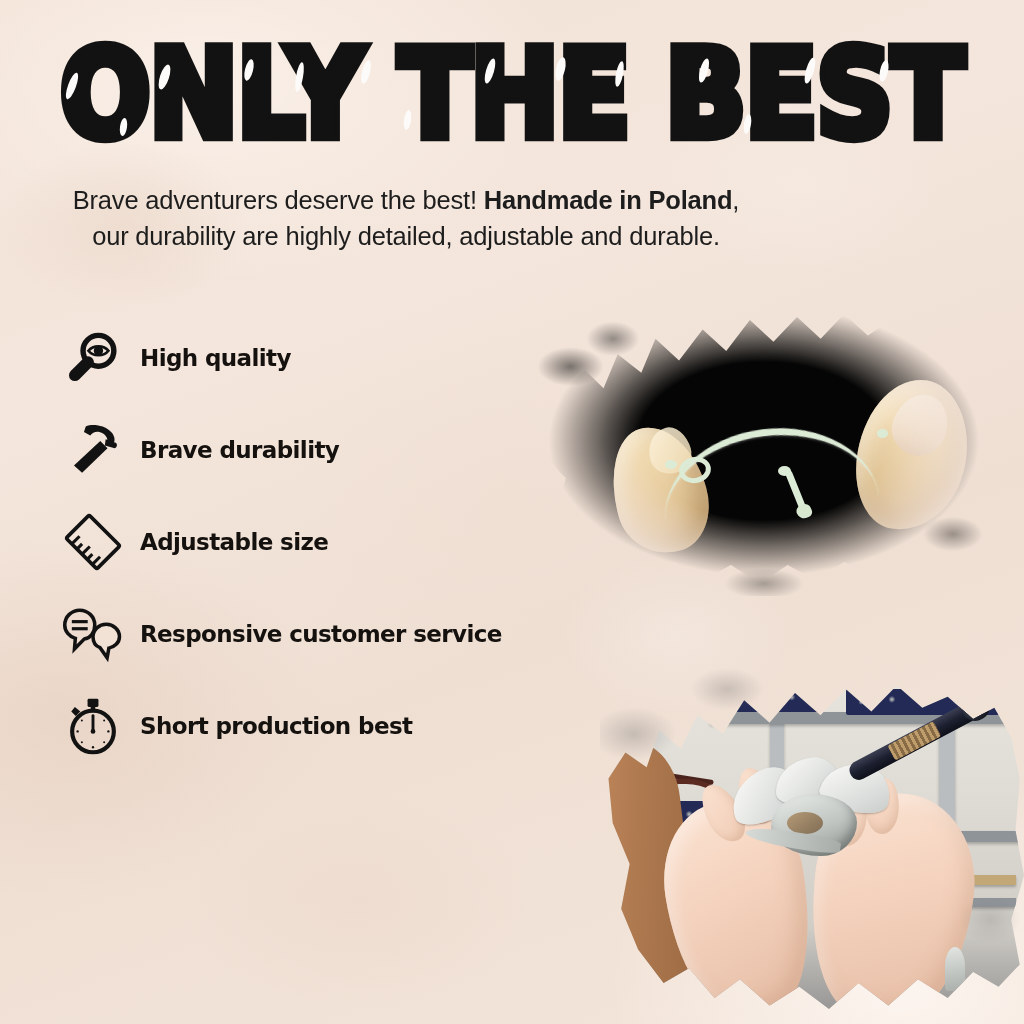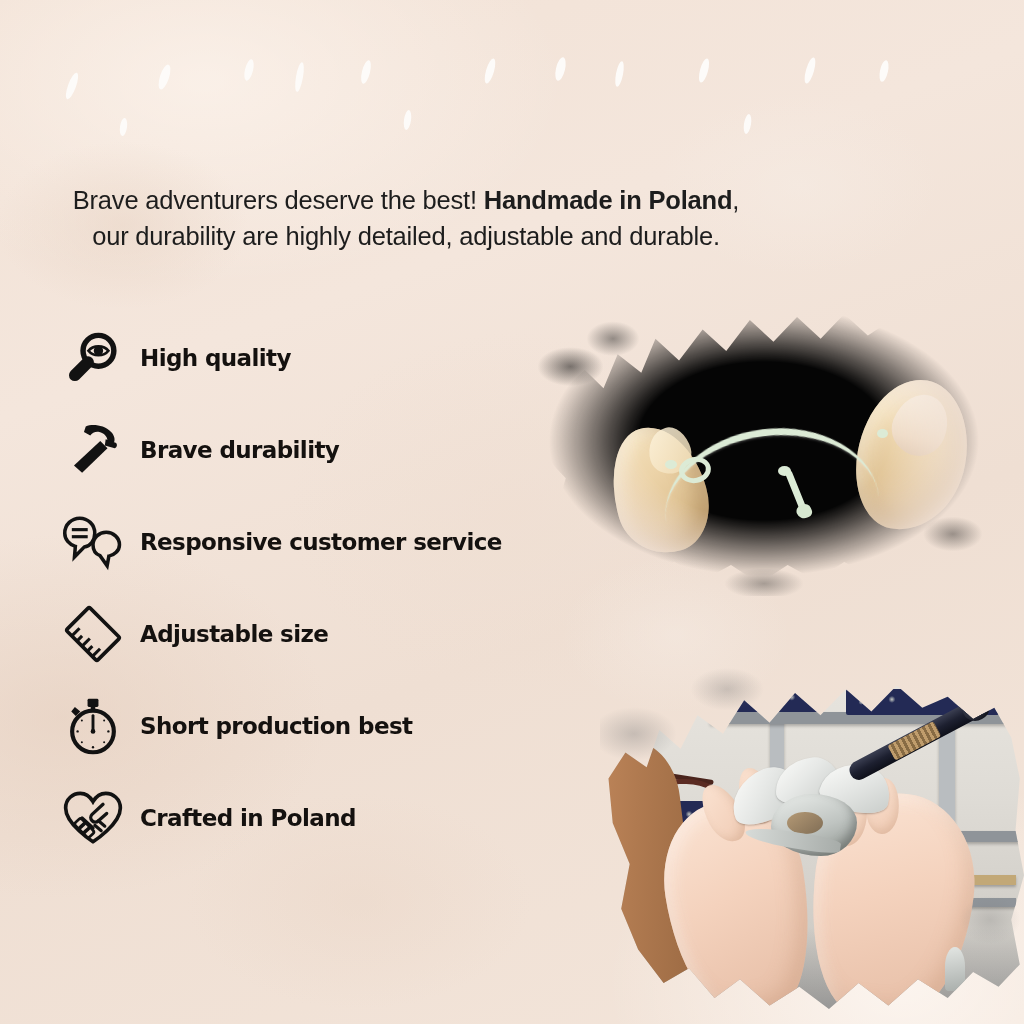--- a/index.html
+++ b/index.html
@@ -456,20 +456,23 @@
       radial-gradient(ellipse 14% 10% at 8% 22%, rgba(120,120,120,0.35), rgba(120,120,120,0) 72%),
       radial-gradient(ellipse 12% 8% at 30% 10%, rgba(110,110,110,0.3), rgba(110,110,110,0) 72%),
       radial-gradient(ellipse 10% 9% at 92% 72%, rgba(120,120,120,0.25), rgba(120,120,120,0) 72%);
   }
 </style>
 </head>
 <body>
 
 <div id="canvas">
 
+  <div class="title-wrap">
+    <div class="title">ONLY THE BEST</div>
+  </div>
 
   <div class="gloss" style="left:160px;top:64px;width:9px;height:26px;transform:rotate(18deg);"></div>
   <div class="gloss" style="left:245px;top:59px;width:8px;height:22px;transform:rotate(14deg);"></div>
   <div class="gloss" style="left:296px;top:62px;width:7px;height:30px;transform:rotate(10deg);"></div>
   <div class="gloss" style="left:362px;top:60px;width:8px;height:24px;transform:rotate(14deg);"></div>
   <div class="gloss" style="left:404px;top:110px;width:7px;height:20px;transform:rotate(8deg);"></div>
   <div class="gloss" style="left:486px;top:58px;width:8px;height:26px;transform:rotate(16deg);"></div>
   <div class="gloss" style="left:556px;top:57px;width:9px;height:24px;transform:rotate(13deg);"></div>
   <div class="gloss" style="left:616px;top:61px;width:7px;height:26px;transform:rotate(11deg);"></div>
   <div class="gloss" style="left:700px;top:58px;width:8px;height:25px;transform:rotate(15deg);"></div>
@@ -506,44 +509,44 @@
           <path d="M24 6 C31 3, 44 4, 52 12 C55 15, 57 20, 55 24 L48 22 C48 17, 44 13, 39 12 C35 11, 31 13, 29 16 L22 12 Z" fill="#121212"></path>
           <path d="M46 20 L57 24 C59 25, 59 29, 56 30 L45 27 Z" fill="#121212"></path>
           <path d="M40 22 L48 30 L20 57 L11 49 Z" fill="#121212"></path>
         </svg>
       </div>
       <div class="lbl">Brave durability</div>
     </div>
 
     <div class="feature">
       <div class="ic">
-        <svg width="60" height="58" viewBox="0 0 68 64" aria-hidden="true">
-          <path d="M36 22 C36 12, 28 5, 19 5 C10 5, 2 12, 2 22 C2 29, 7 35, 14 37 L13 49 L24 37.8 C31 37, 36 30, 36 22 Z" fill="none" stroke="#121212" stroke-width="4"></path>
-          <line x1="10" y1="18" x2="28" y2="18" stroke="#121212" stroke-width="3.6"></line>
-          <line x1="10" y1="26" x2="28" y2="26" stroke="#121212" stroke-width="3.6"></line>
-          <path d="M34 35 C34 27, 41 21, 49 21 C57 21, 64 27, 64 35 C64 42, 58 47, 52 48 L50 59 L42 47.5 C37 45.5, 34 41, 34 35 Z" fill="#f2e2d6" stroke="#121212" stroke-width="4"></path>
-        </svg>
-      </div>
-      <div class="lbl">Responsive customer service</div>
-    </div>
-
-    <div class="feature">
-      <div class="ic">
         <svg width="58" height="58" viewBox="0 0 64 64" aria-hidden="true">
           <g transform="rotate(-45 32 32)">
             <rect x="14" y="8" width="36" height="48" rx="2" fill="none" stroke="#121212" stroke-width="4"></rect>
             <line x1="14" y1="17" x2="26" y2="17" stroke="#121212" stroke-width="3.4"></line>
             <line x1="14" y1="25" x2="22" y2="25" stroke="#121212" stroke-width="3.4"></line>
             <line x1="14" y1="33" x2="26" y2="33" stroke="#121212" stroke-width="3.4"></line>
             <line x1="14" y1="41" x2="22" y2="41" stroke="#121212" stroke-width="3.4"></line>
             <line x1="14" y1="49" x2="26" y2="49" stroke="#121212" stroke-width="3.4"></line>
           </g>
         </svg>
       </div>
       <div class="lbl">Adjustable size</div>
+    </div>
+
+    <div class="feature">
+      <div class="ic">
+        <svg width="60" height="58" viewBox="0 0 68 64" aria-hidden="true">
+          <path d="M36 22 C36 12, 28 5, 19 5 C10 5, 2 12, 2 22 C2 29, 7 35, 14 37 L13 49 L24 37.8 C31 37, 36 30, 36 22 Z" fill="none" stroke="#121212" stroke-width="4"></path>
+          <line x1="10" y1="18" x2="28" y2="18" stroke="#121212" stroke-width="3.6"></line>
+          <line x1="10" y1="26" x2="28" y2="26" stroke="#121212" stroke-width="3.6"></line>
+          <path d="M34 35 C34 27, 41 21, 49 21 C57 21, 64 27, 64 35 C64 42, 58 47, 52 48 L50 59 L42 47.5 C37 45.5, 34 41, 34 35 Z" fill="#f2e2d6" stroke="#121212" stroke-width="4"></path>
+        </svg>
+      </div>
+      <div class="lbl">Responsive customer service</div>
     </div>
 
     <div class="feature">
       <div class="ic">
         <svg width="58" height="58" viewBox="0 0 64 64" aria-hidden="true">
           <rect x="26" y="2" width="12" height="9" rx="1.6" fill="#121212"></rect>
           <rect x="29.5" y="9" width="5" height="6" fill="#121212"></rect>
           <path d="M12 11 L18 16 L13 21 L8 16 Z" fill="#121212"></path>
           <circle cx="32" cy="38" r="23" fill="none" stroke="#121212" stroke-width="4.6"></circle>
           <line x1="32" y1="38" x2="32" y2="21" stroke="#121212" stroke-width="3.2" stroke-linecap="round"></line>
@@ -554,35 +557,20 @@
           <circle cx="15" cy="38" r="1.3" fill="#121212"></circle>
           <circle cx="44.3" cy="26" r="1.1" fill="#121212"></circle>
           <circle cx="44.3" cy="50" r="1.1" fill="#121212"></circle>
           <circle cx="19.7" cy="26" r="1.1" fill="#121212"></circle>
           <circle cx="19.7" cy="50" r="1.1" fill="#121212"></circle>
         </svg>
       </div>
       <div class="lbl">Short production best</div>
     </div>
 
-    <div class="feature">
-      <div class="ic">
-        <svg width="62" height="58" viewBox="0 0 68 62" aria-hidden="true">
-          <path d="M34 57 C34 57, 4 38, 4 20 C4 10, 12 4, 20 4 C26 4, 31 8, 34 13 C37 8, 42 4, 48 4 C56 4, 64 10, 64 20 C64 38, 34 57, 34 57 Z" fill="none" stroke="#121212" stroke-width="4"></path>
-          <path d="M45 16 L33 27 C31 29, 31 32, 33 34 C35 36, 38 36, 40 34 L49 26" fill="none" stroke="#121212" stroke-width="3.6" stroke-linecap="round" stroke-linejoin="round"></path>
-          <path d="M22 31 L34 42" fill="none" stroke="#121212" stroke-width="3.6" stroke-linecap="round"></path>
-          <rect x="14.5" y="33" width="10" height="8" rx="2.6" transform="rotate(-42 19.5 37)" fill="none" stroke="#121212" stroke-width="3"></rect>
-          <rect x="19.5" y="38" width="10" height="8" rx="2.6" transform="rotate(-42 24.5 42)" fill="none" stroke="#121212" stroke-width="3"></rect>
-          <rect x="24.5" y="43" width="10" height="8" rx="2.6" transform="rotate(-42 29.5 47)" fill="none" stroke="#121212" stroke-width="3"></rect>
-          <path d="M40 34 L47 40" fill="none" stroke="#121212" stroke-width="3.4" stroke-linecap="round"></path>
-          <path d="M36 39 L43 45" fill="none" stroke="#121212" stroke-width="3.4" stroke-linecap="round"></path>
-        </svg>
-      </div>
-      <div class="lbl">Crafted in Poland</div>
-    </div>
   </div>
 
   <div class="photo" id="photo-top">
     <div class="torn-top">
       <div class="finger-l"></div>
       <div class="finger-r"></div>
       <div class="mini-strand"></div>
       <div class="mini-ring"></div>
       <div class="mini-tip"></div>
       <div class="mini-node" style="left:29%;top:56%;width:12px;height:9px;"></div>

